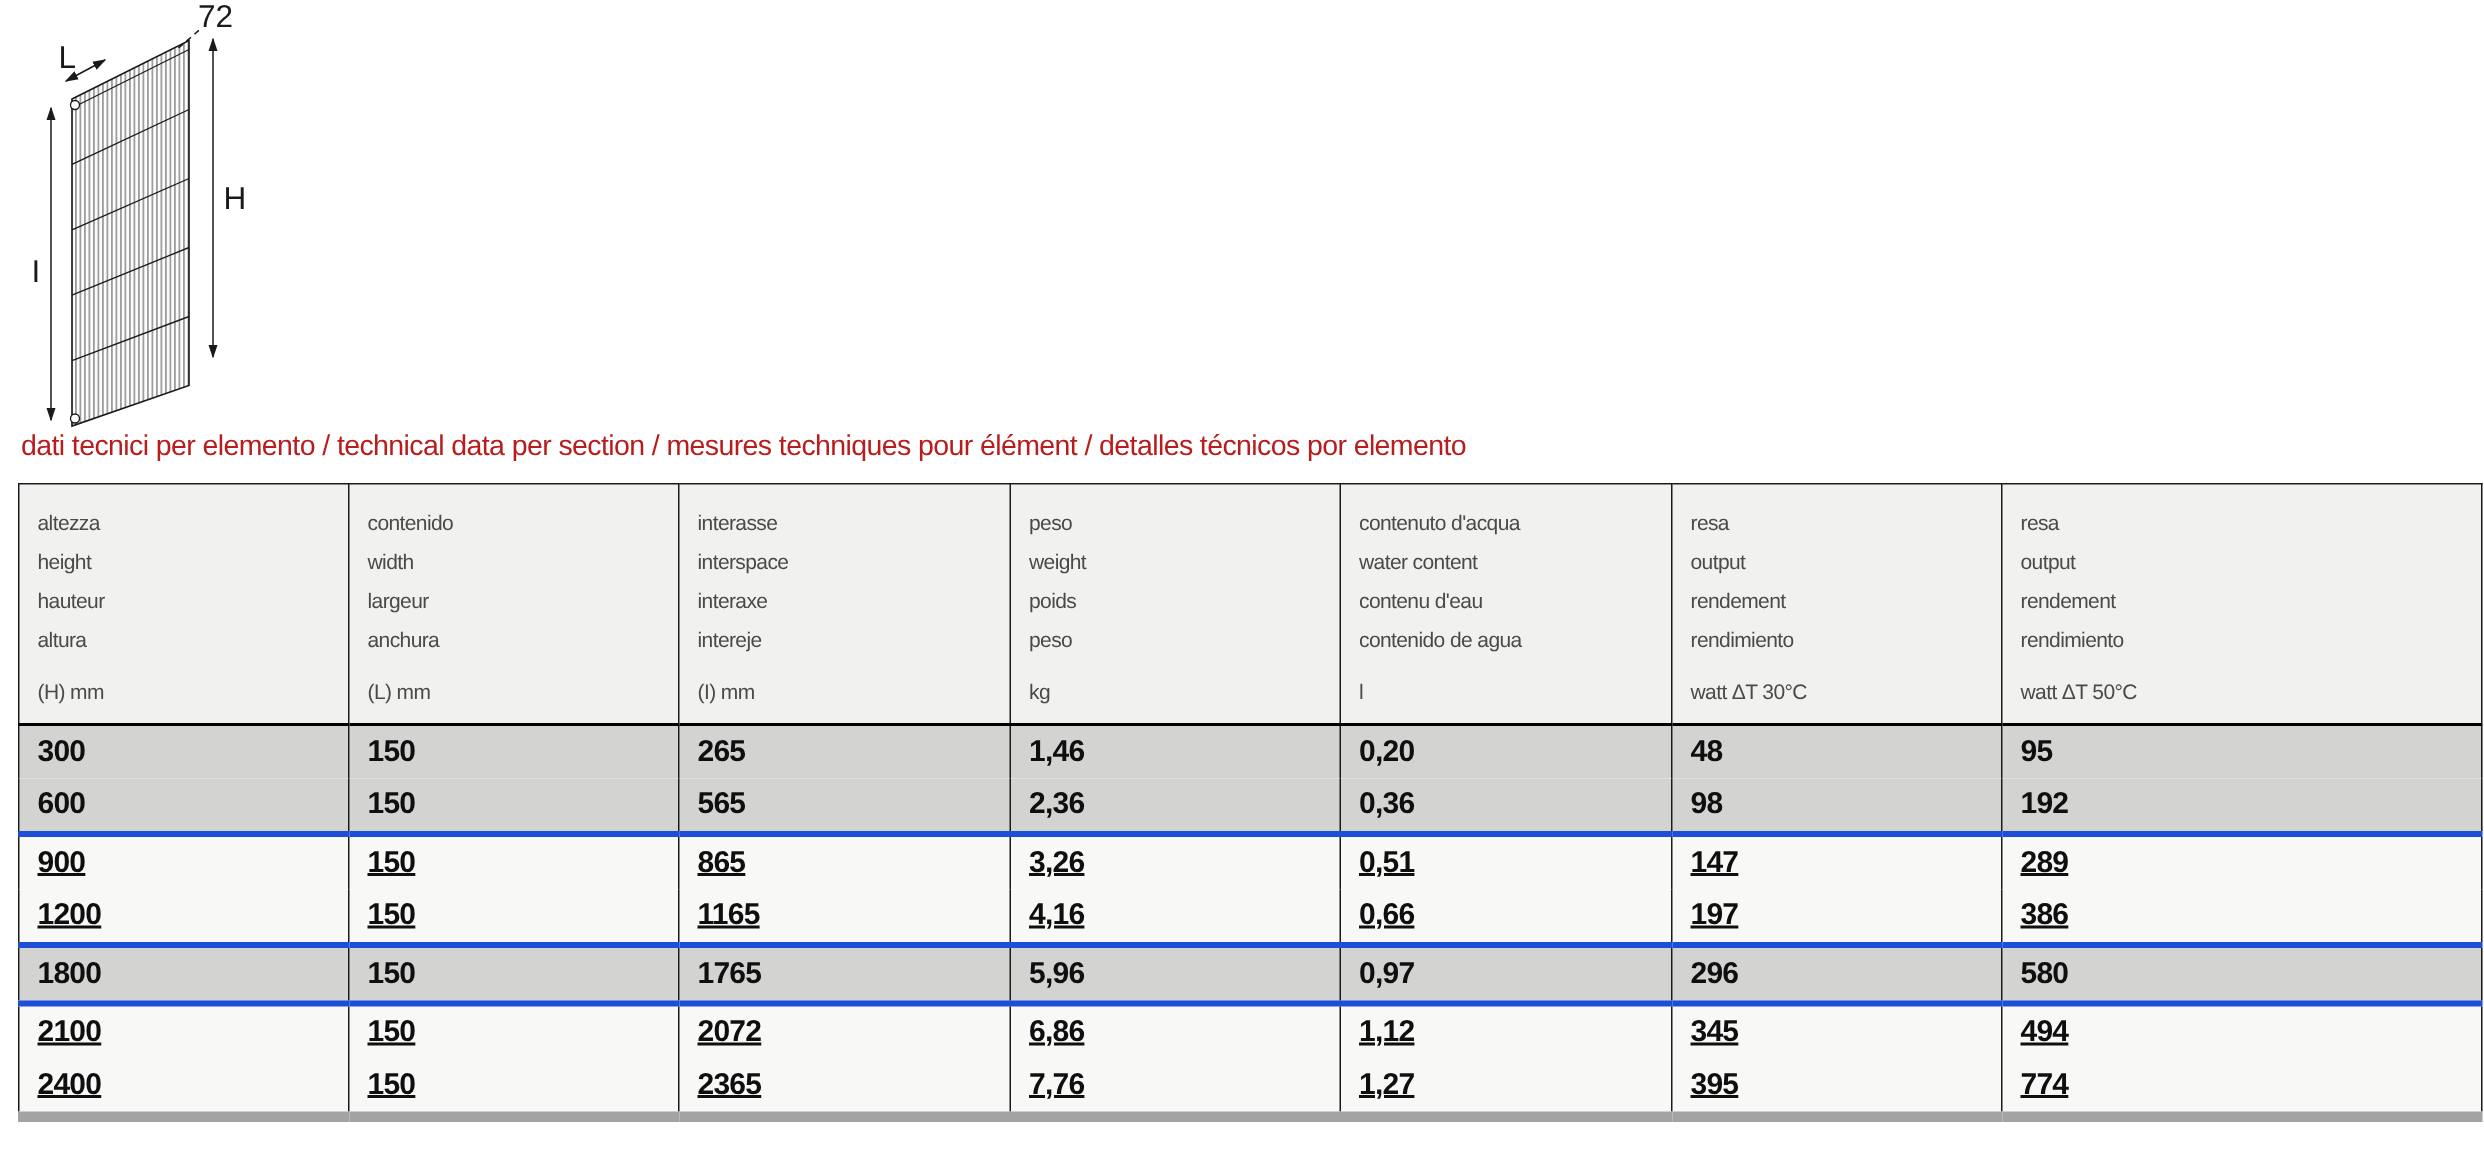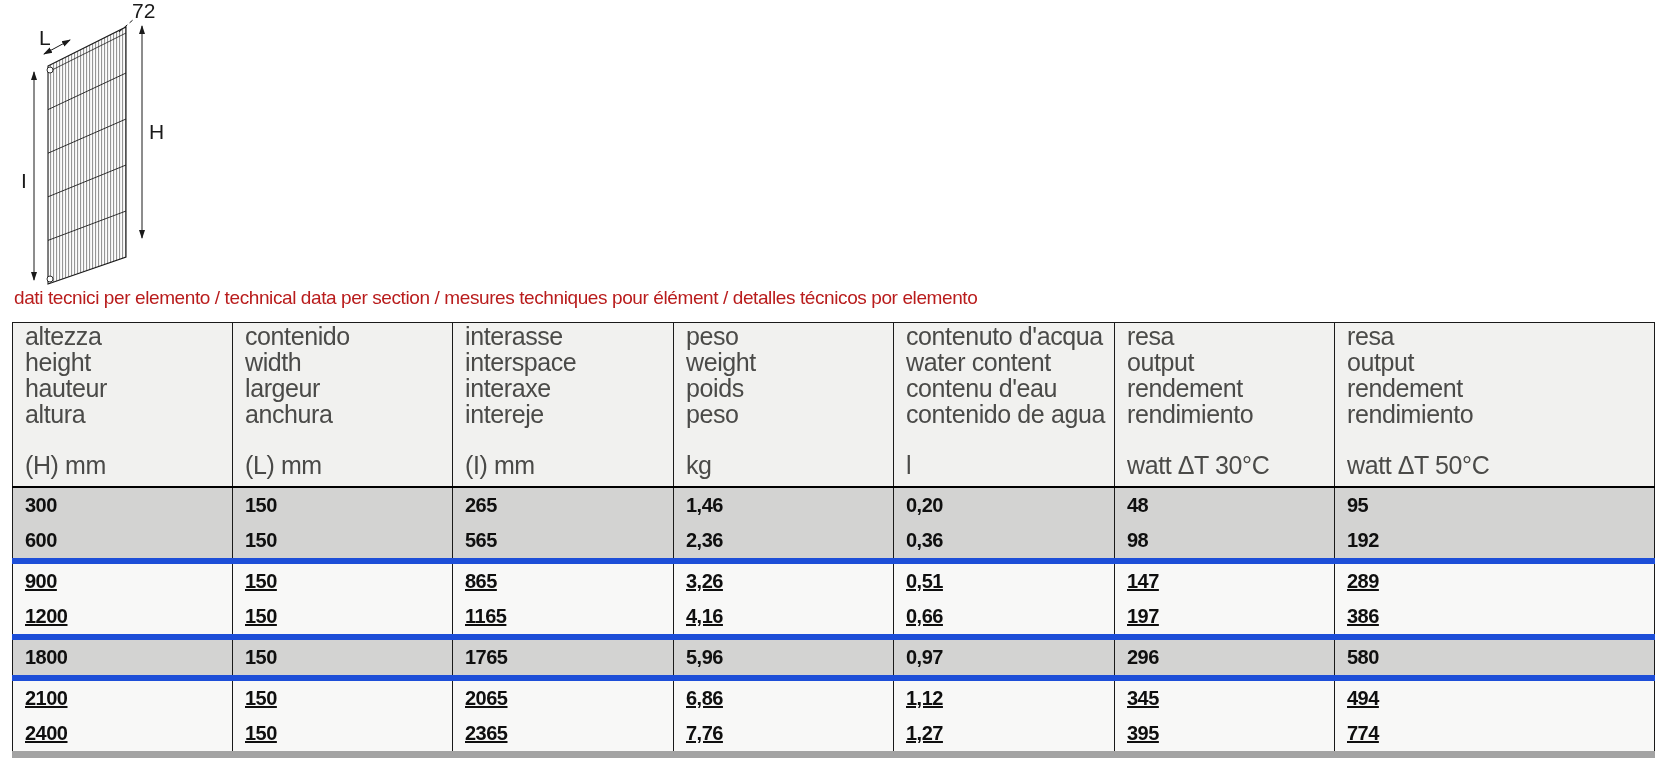--- a/index.html
+++ b/index.html
@@ -40,41 +40,41 @@
   table.spec th, table.spec td {
     border-left: 1px solid var(--border, #1a1a1a);
     border-right: 1px solid var(--border, #1a1a1a);
     text-align: left;
     vertical-align: top;
   }
   table.spec thead th {
     background: var(--header-bg, #f1f1ef);
     border-top: 1px solid var(--border, #1a1a1a);
     border-bottom: 2px solid #000000;
-    padding: 0 4px 8px 12px;
+    padding: 12px 4px 8px 12px;
     font-weight: 400;
-    font-size: 25px;
+    font-size: 14px;
     letter-spacing: -0.4px;
     color: var(--header-text, #4a4a48);
   }
   .hline { line-height: 26px; white-space: nowrap; }
-  .unit  { margin-top: 25px; }
+  .unit  { margin-top: 9px; }
   table.spec tbody td {
     height: 35px;
     padding: 0 4px 0 12px;
     font-size: 20px;
     font-weight: 700;
     letter-spacing: -0.5px;
     color: var(--data-text, #0f0f0f);
     vertical-align: middle;
     white-space: nowrap;
   }
   tr.gray  td { background: var(--row-gray, #d3d3d2); margin-left: 40px; }
   tr.light td { background: var(--row-light, #f8f8f7); text-decoration: underline; }
-  tr.pair-end td { border-bottom: 6px solid #1d4ed8; }
+  tr.pair-end td { border-bottom: 4px solid #1d4ed8; }
   table.spec tbody tr:last-child td { border-bottom: 7px solid #a3a3a3; }
   .dim-label {
     font-family: "Liberation Sans", sans-serif;
     font-size: 21px;
     fill: #1a1a1a;
   }
 </style>
 </head>
 <body>
 
@@ -227,21 +227,21 @@
           <td>150</td>
           <td>1765</td>
           <td>5,96</td>
           <td>0,97</td>
           <td>296</td>
           <td>580</td>
         </tr>
         <tr class="light">
           <td>2100</td>
           <td>150</td>
-          <td>2065</td>
+          <td>2072</td>
           <td>6,86</td>
           <td>1,12</td>
           <td>345</td>
           <td>494</td>
         </tr>
         <tr class="light">
           <td>2400</td>
           <td>150</td>
           <td>2365</td>
           <td>7,76</td>

